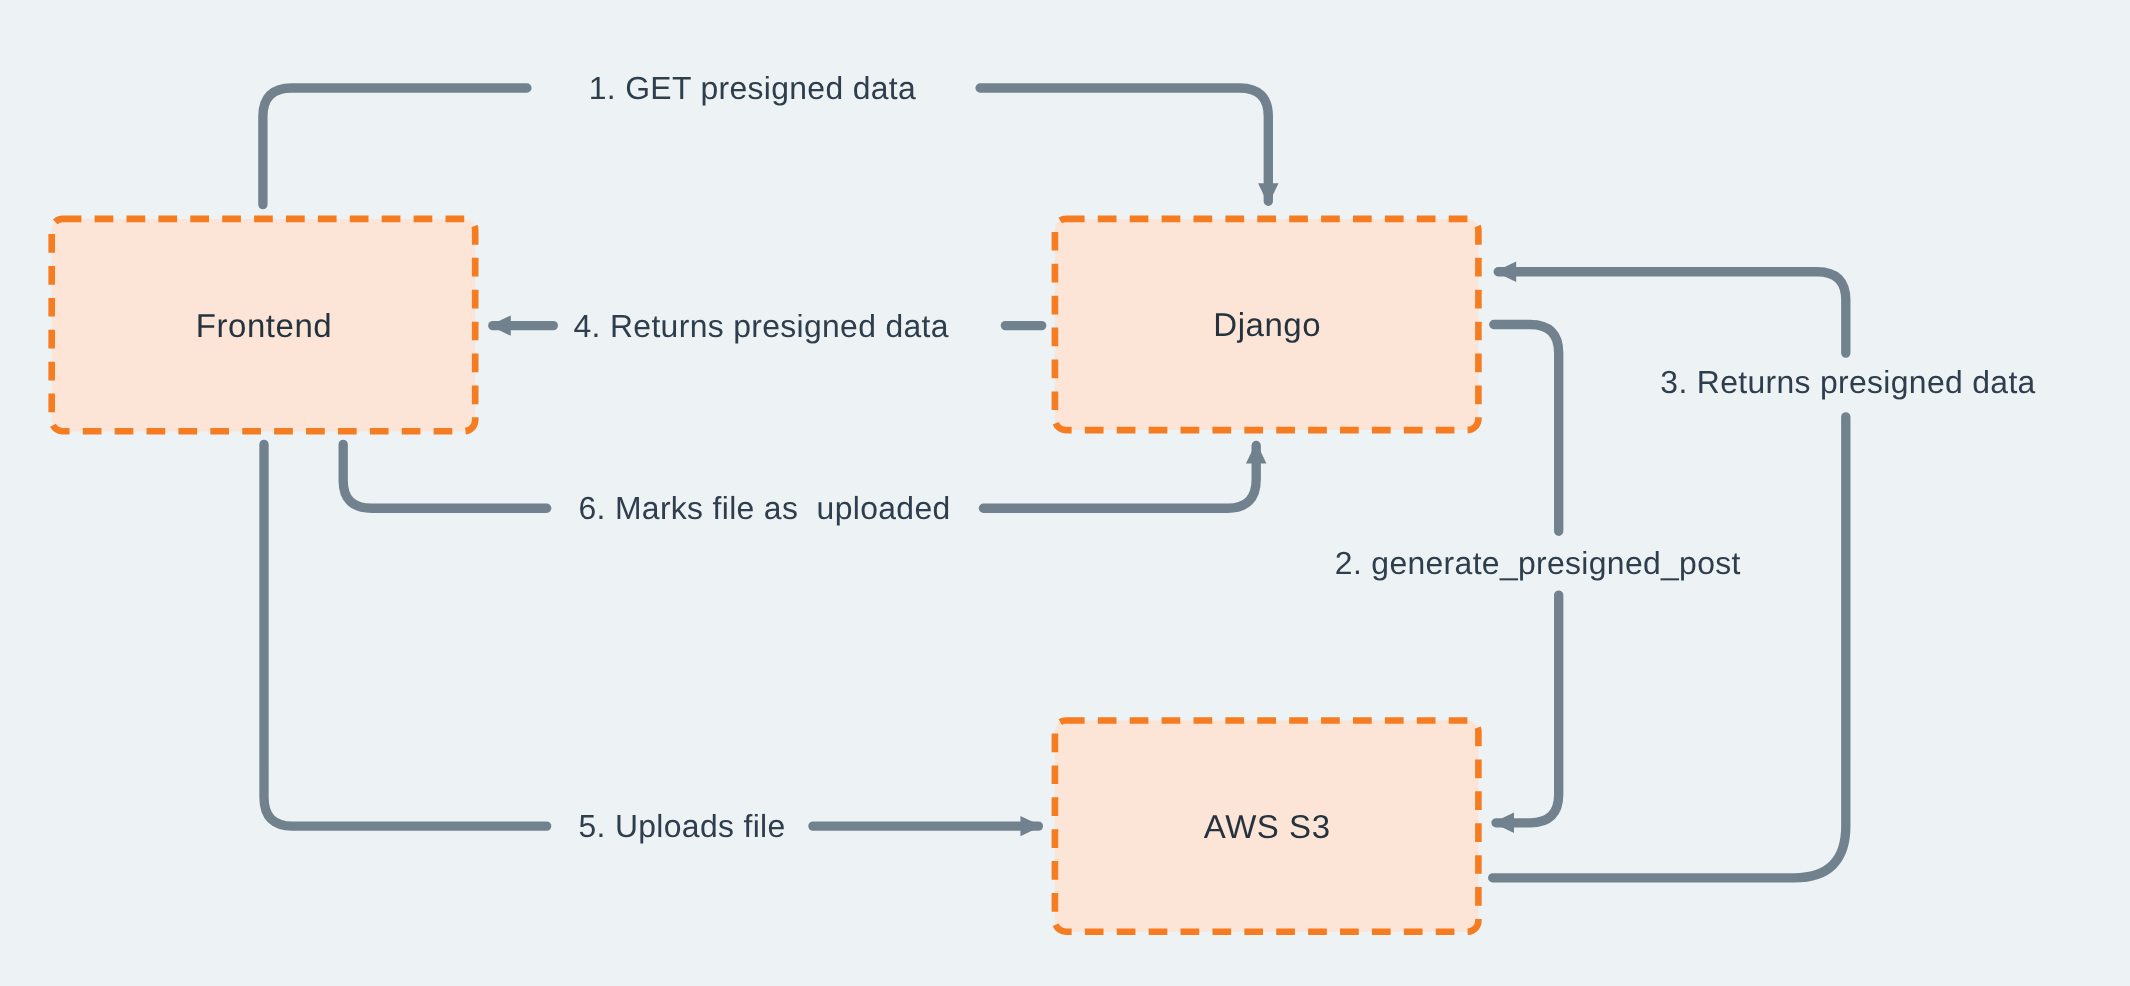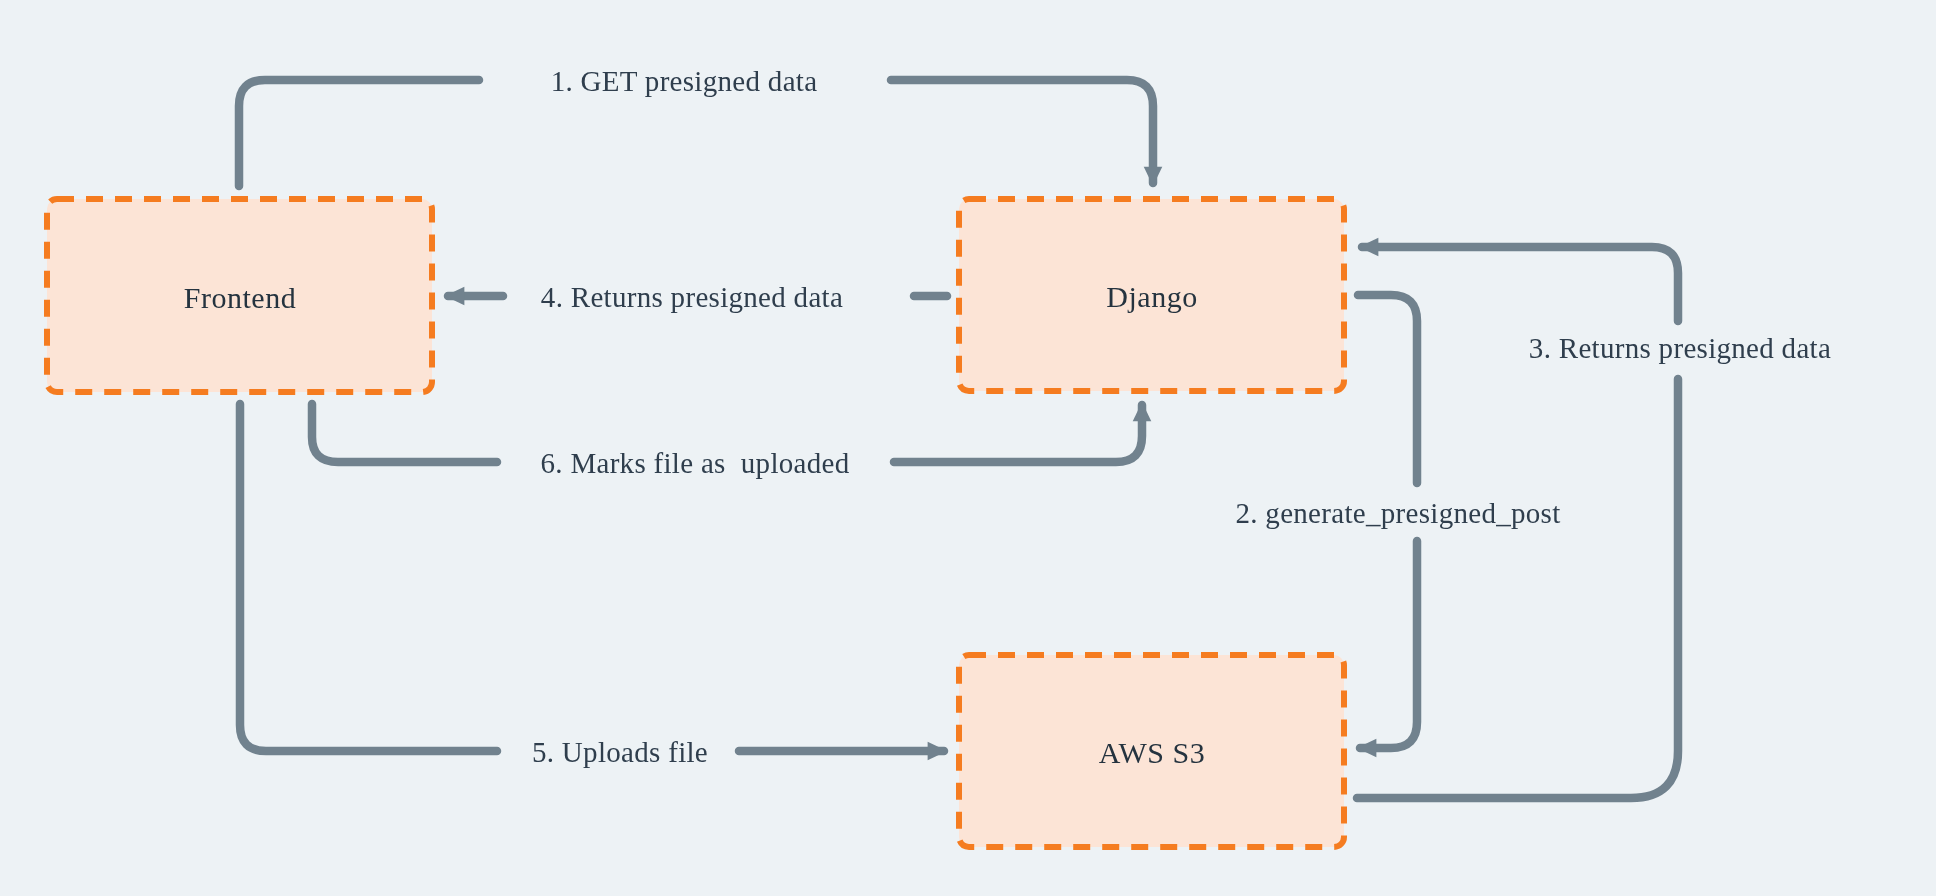--- a/index.html
+++ b/index.html
@@ -6,21 +6,21 @@
     margin: 0;
     padding: 0;
     background: #EDF2F5;
   }
   .stage {
     position: relative;
     width: 1936px;
     height: 896px;
     background: #EDF2F5;
     overflow: hidden;
-    font-family: Liberation Serif, serif;
+    font-family: Liberation Sans, sans-serif;
   }
   svg.diagram {
     position: absolute;
     left: 0;
     top: 0;
     display: block;
   }
   .node-rect {
     fill: #FCE4D6;
     stroke: #F57C20;

